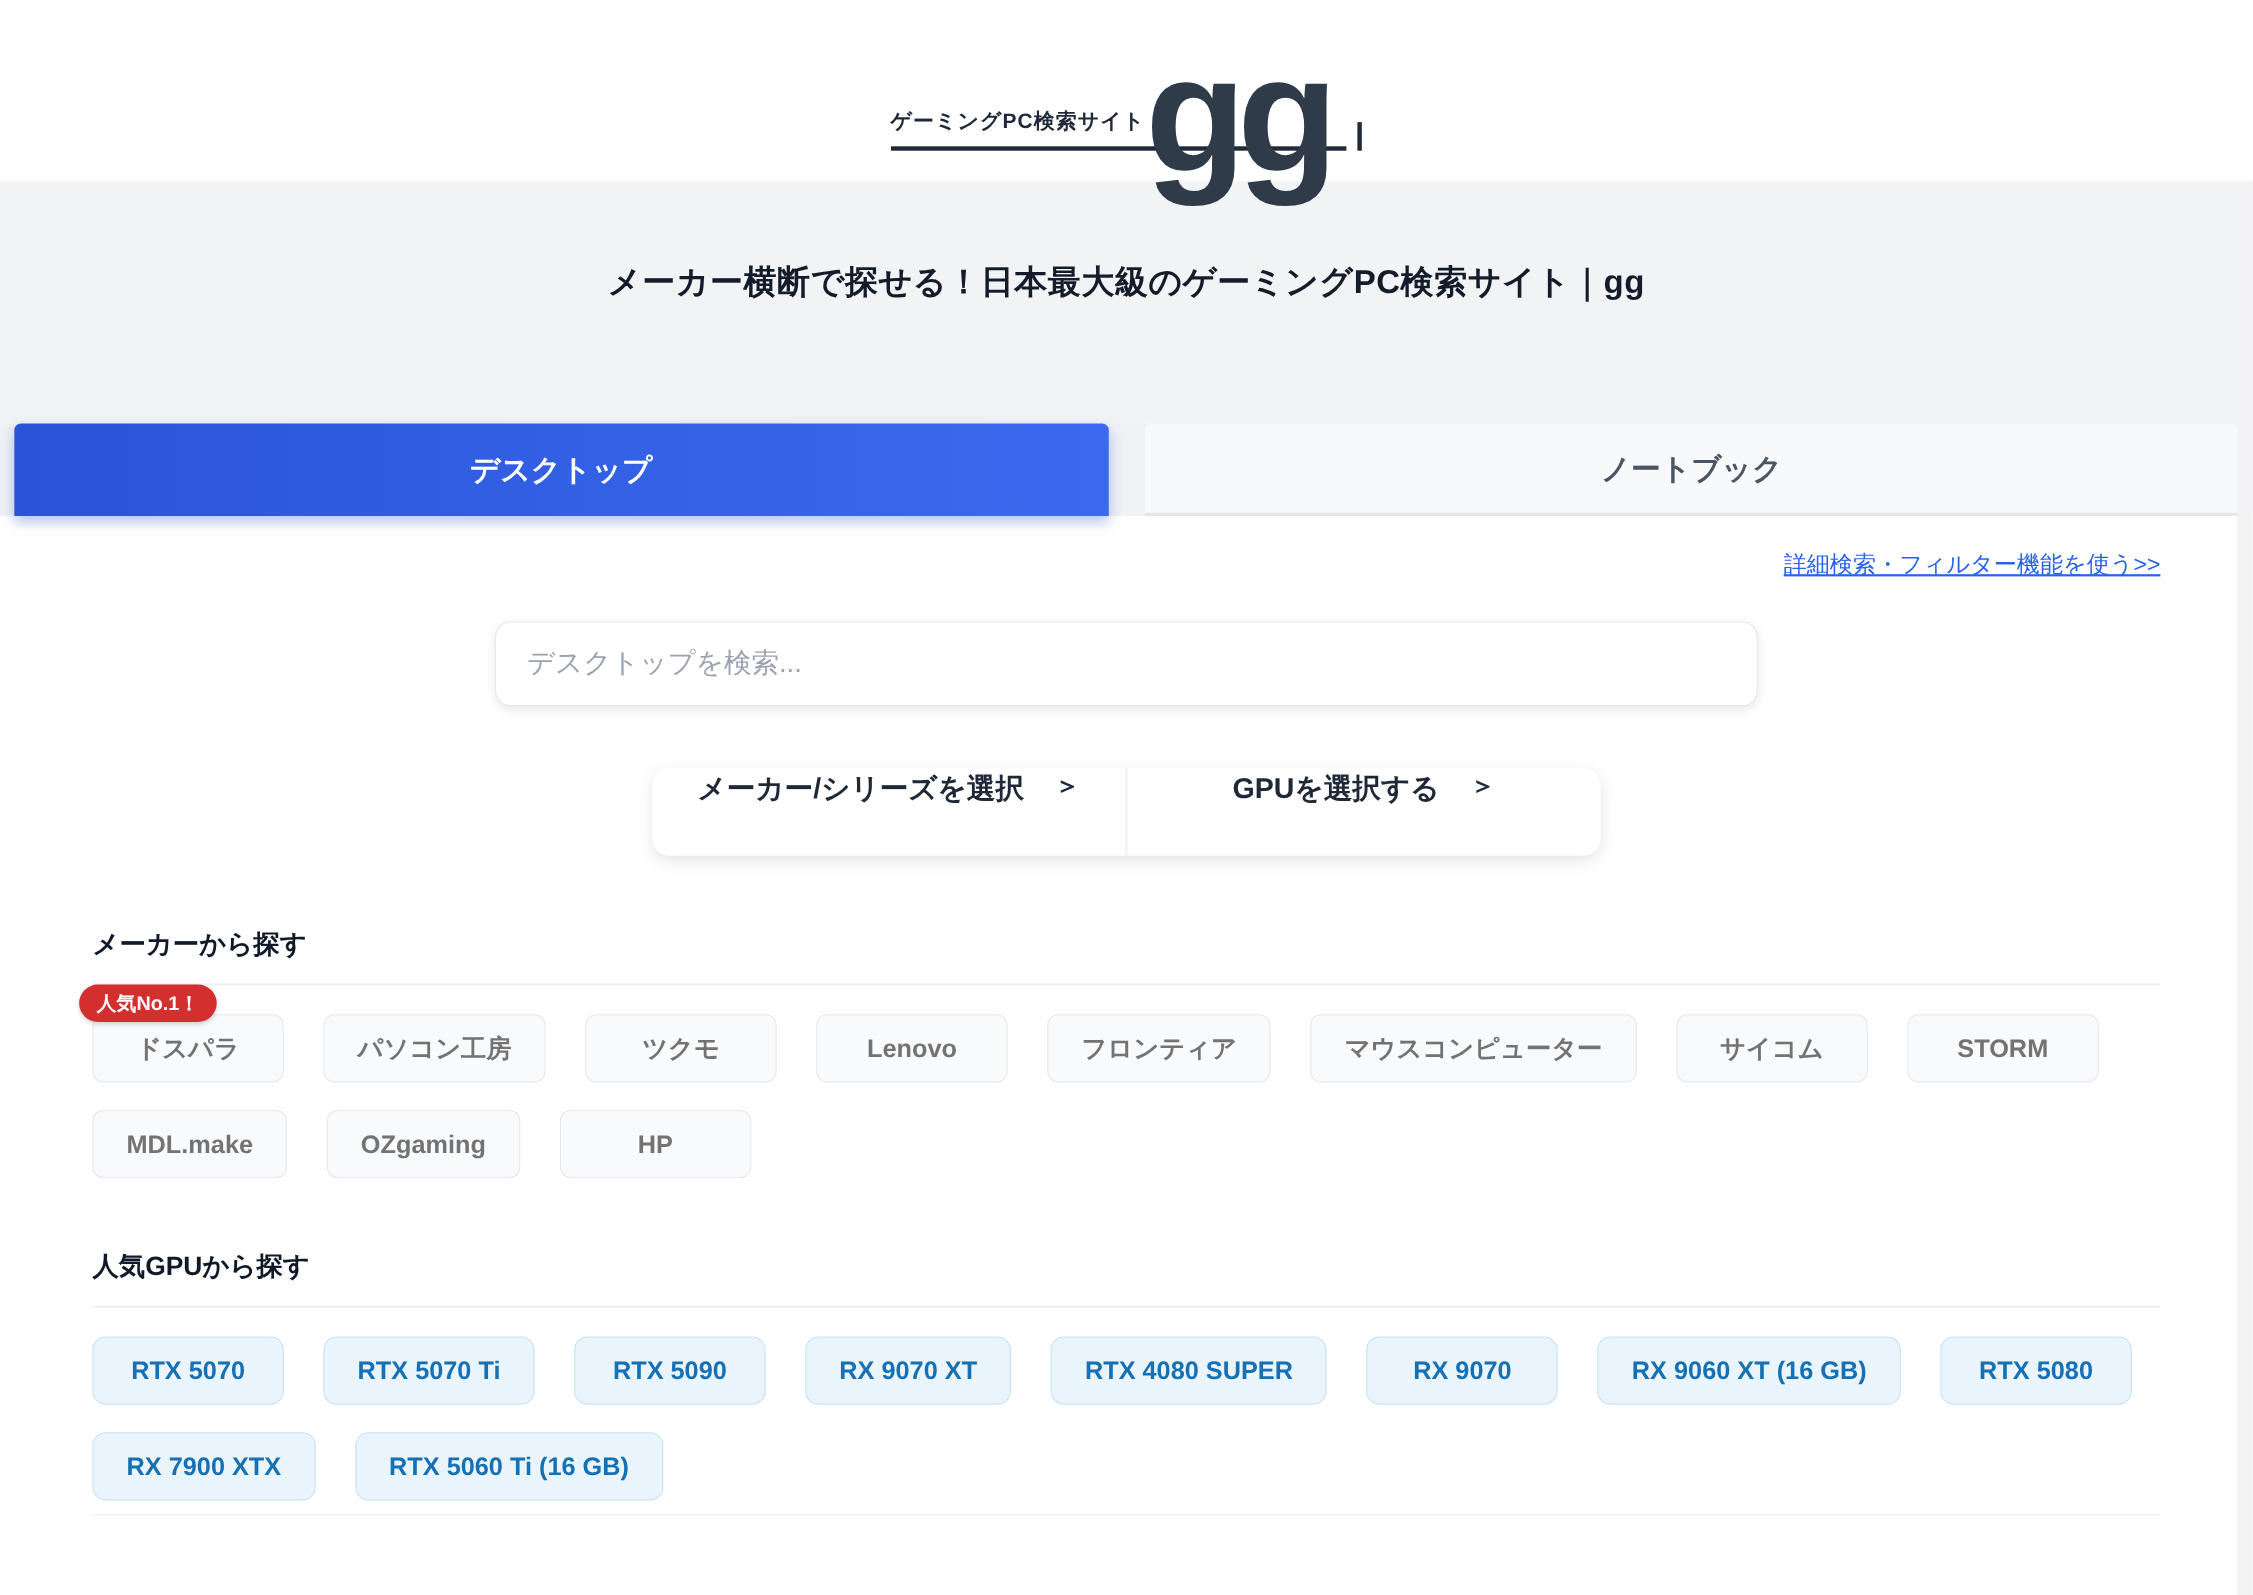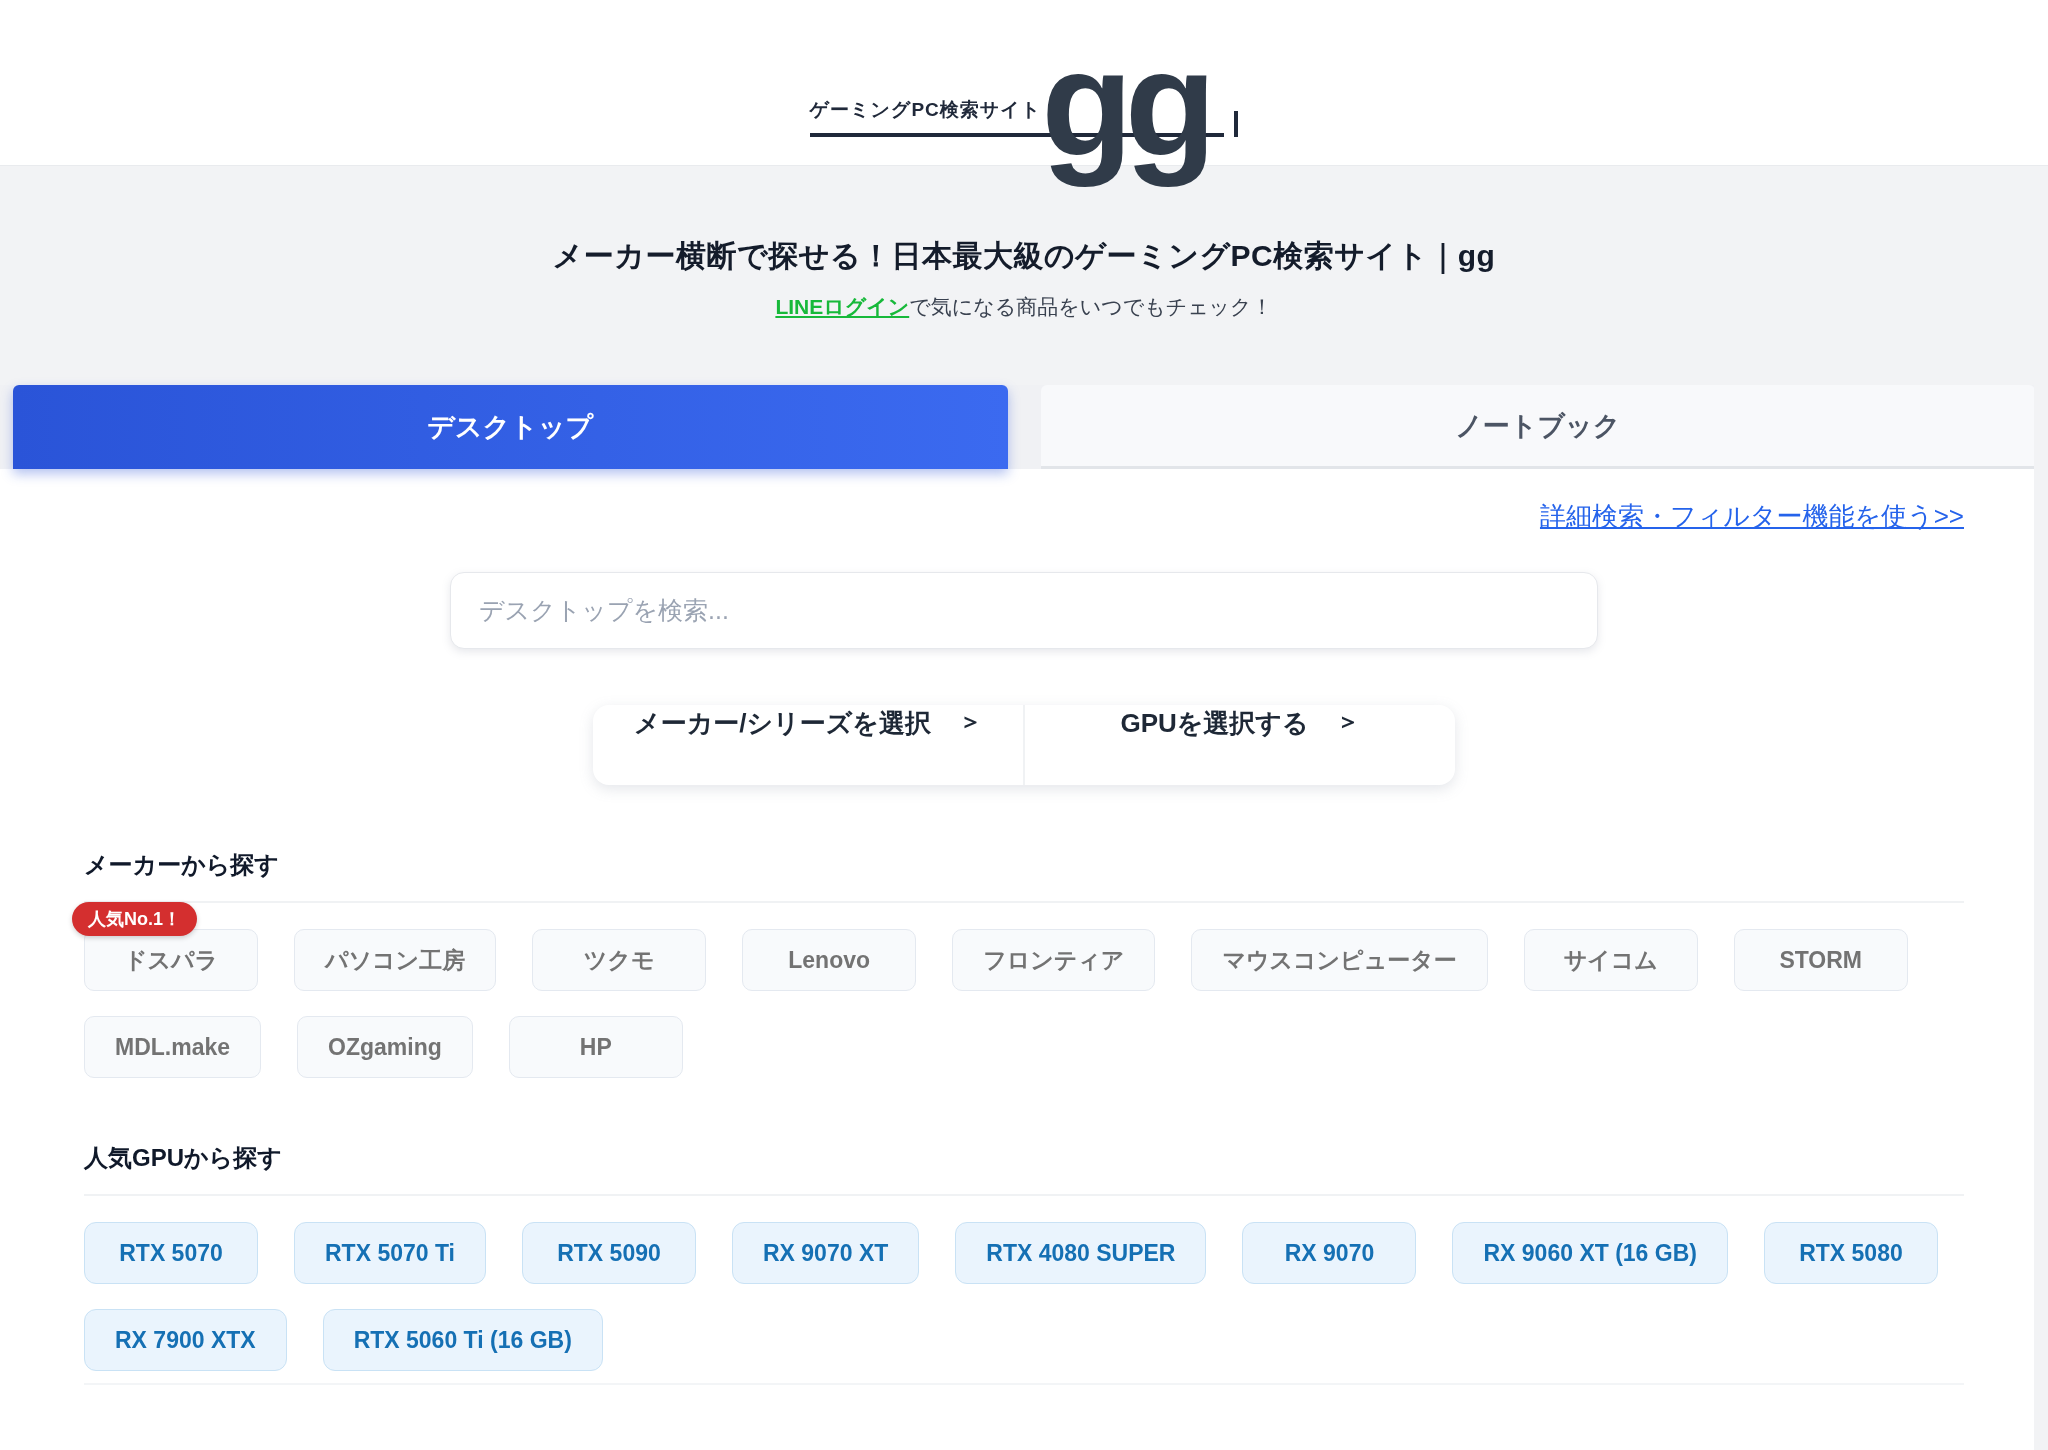--- a/index.html
+++ b/index.html
@@ -29,21 +29,21 @@
   .tab-bar { display:flex; background:#f0f1f4; padding:0 13px; height:84px;gap:31px; }
   .tab { flex:1; display:flex; align-items:center; justify-content:center;
          font-size:27px; cursor:pointer; border-radius:6px 6px 0 0; }
   .tab.active { background:linear-gradient(90deg,#2a54d8,#3b6af0); color:#fff; font-weight:bold;
                 box-shadow:0 5px 12px rgba(43,84,216,.35); position:relative; z-index:1; }
   .tab.inactive { background:#f8f9fb; color:#4c5564; font-weight:600; border-bottom:3px solid #e2e5e9; margin-left:2px; }
 
   
   .content { background:#fff; }
   .filter-link-row { text-align:right; padding:30px 84px 0 0; }
-  .filter-link { color:#2563eb; font-size:26px; text-decoration:underline; cursor:pointer; }
+  .filter-link { color:#2563eb; font-size:21px; text-decoration:underline; cursor:pointer; }
 
   .search-row { display:flex; justify-content:center; margin-top:38px; }
   .search-input { width:1148px; height:77px; border:1px solid #e6e8ec; border-radius:14px;
                   box-shadow:0 3px 9px rgba(120,130,150,.18); padding:0 28px; font-size:25px;
                   color:#1a2230; outline:none; background:#fff;
                   font-family:"Liberation Sans","DejaVu Sans",sans-serif; }
   .search-input::placeholder { color:#9aa3b2; }
 
   .selector-row { display:flex; justify-content:center; margin-top:56px; }
   .selector-group { display:flex; width:862px; background:#fff; border-radius:16px;
@@ -79,23 +79,20 @@
     <div class="logo-underlined">
       <span class="logo-tagline">ゲーミングPC検索サイト</span>
       <span class="logo-gg">gg</span>
     </div>
     <span class="logo-tick"></span>
   </div>
 </div>
 
 <header class="hero">
   <h1>メーカー横断で探せる！日本最大級のゲーミングPC検索サイト｜gg</h1>
-  <p class="hero-sub">
-    <a>LINEログイン</a><span>で気になる商品をいつでもチェック！</span>
-  </p>
 </header>
 
 <nav class="tab-bar">
   <div class="tab active">デスクトップ</div>
   <div class="tab inactive">ノートブック</div>
 </nav>
 
 <main class="content">
 
   <div class="filter-link-row">

